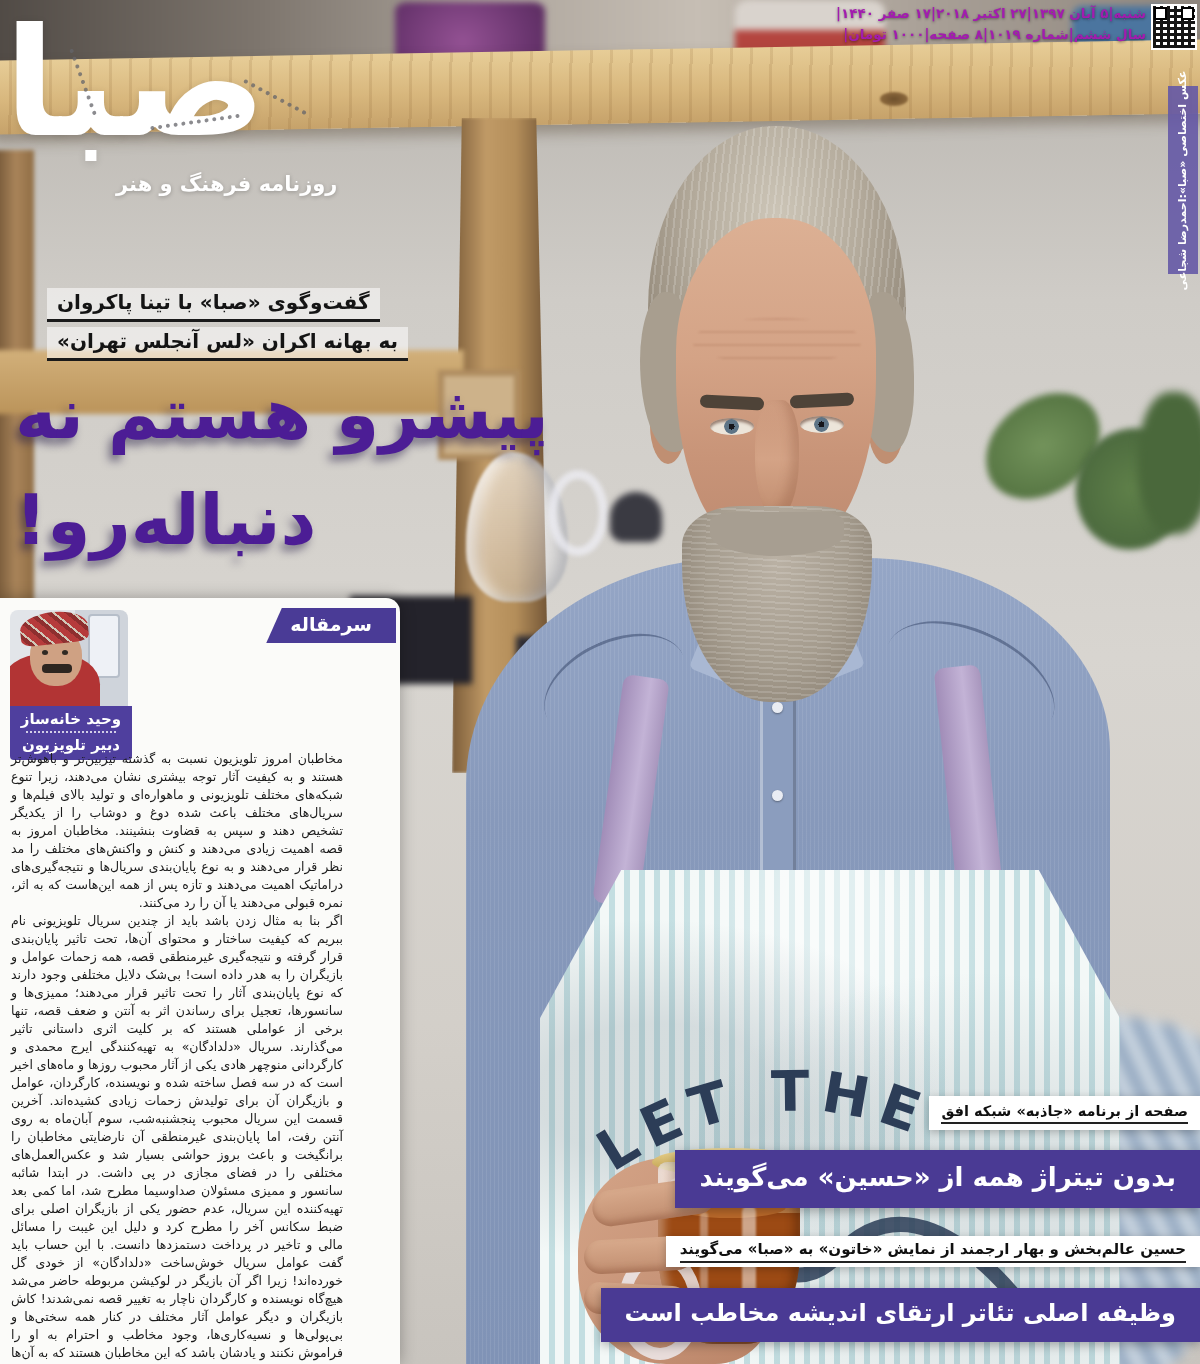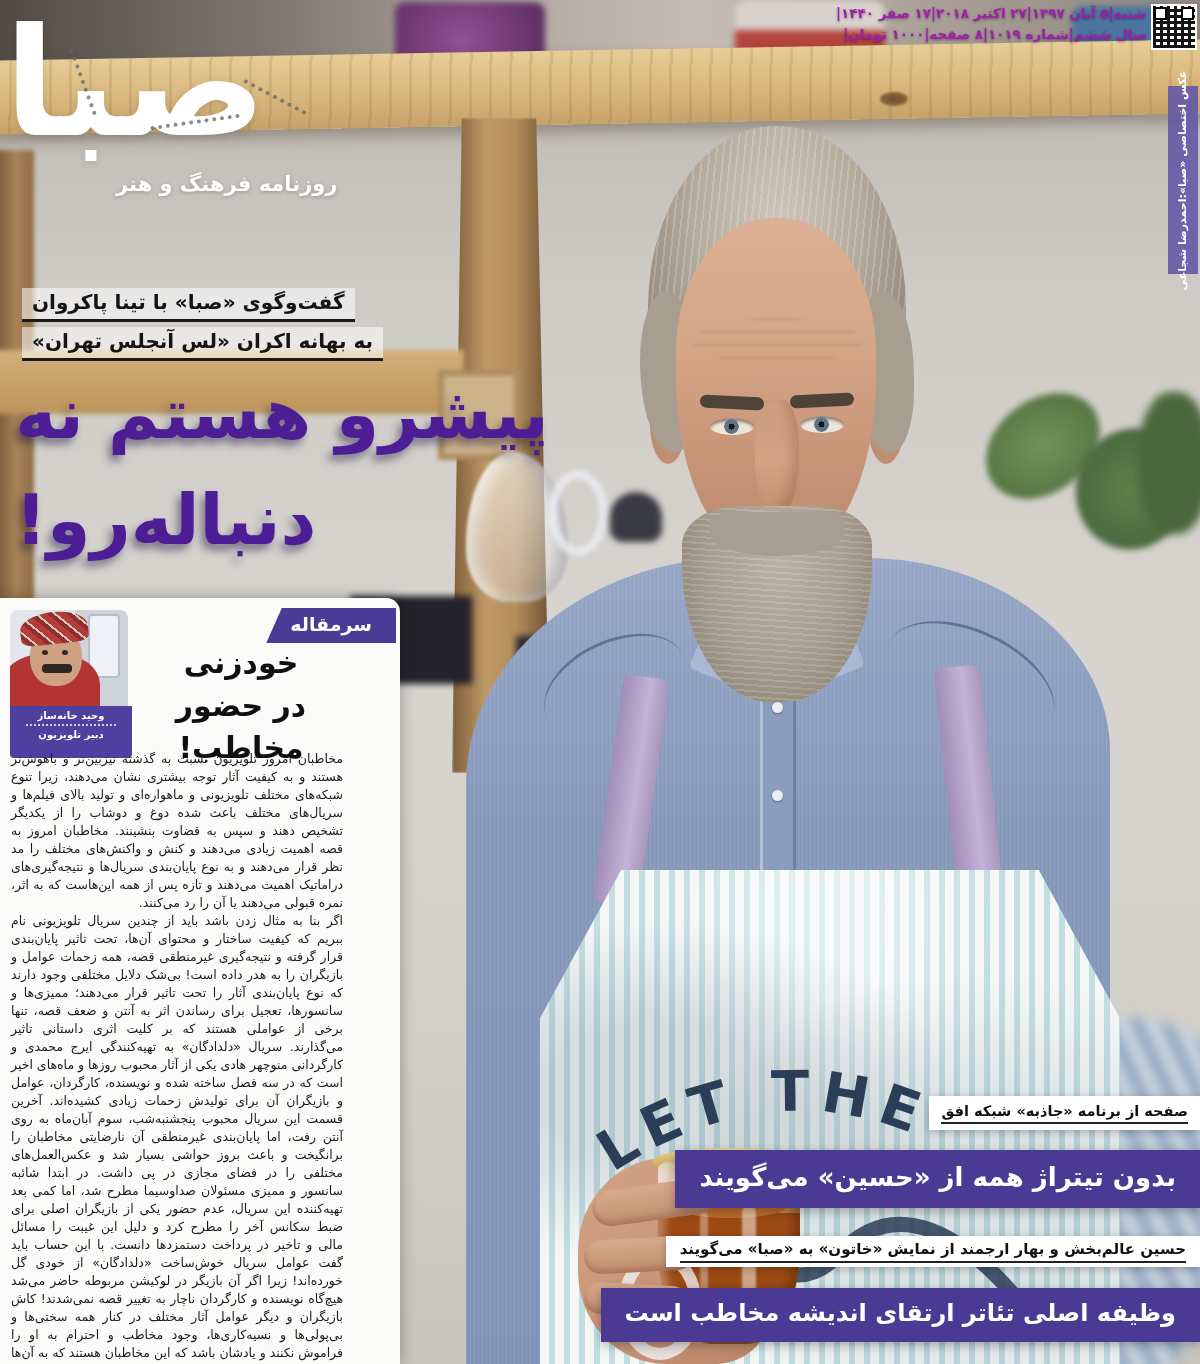--- a/index.html
+++ b/index.html
@@ -169,21 +169,21 @@
         background-color:#fff;border:2px solid #fff;}
   .qr::before{content:"";position:absolute;left:1px;top:1px;width:9px;height:9px;
         border:2px solid #000;background:#fff;}
   .qr::after{content:"";position:absolute;right:1px;top:1px;width:9px;height:9px;
         border:2px solid #000;background:#fff;}
   .credit{right:2px;top:86px;width:30px;height:188px;background:rgba(101,89,166,.9);z-index:60;
         display:flex;align-items:center;justify-content:center;}
   .credit span{transform:rotate(-90deg);white-space:nowrap;direction:rtl;
         font-size:11px;font-weight:bold;color:#fff;}
 
-  .lead-kicker{z-index:40;white-space:nowrap;}
+  .lead-kicker{z-index:40;white-space:nowrap;margin-left:25px;}
   .lead-kicker span{display:inline-block;direction:rtl;font-size:20px;font-weight:bold;color:#141414;
         background:rgba(255,255,255,.55);padding:2px 10px 5px;border-bottom:3px solid #1a1a1a;}
   .lk1{left:22px;top:288px;} .lk2{left:22px;top:327px;}
   .headline{z-index:40;font-size:70px;font-weight:bold;color:#4c1d95;direction:rtl;
         white-space:nowrap;text-shadow:-4px 6px 9px rgba(35,28,70,.5);line-height:1.2;}
   .hd1{left:15px;top:372px;} .hd2{left:15px;top:478px;}
 
   
   .editorial{left:0;top:598px;width:400px;height:766px;background:#fbfbf9;z-index:60;
         border-radius:0 14px 0 0;box-shadow:0 0 16px rgba(0,0,0,.3);overflow:hidden;}
@@ -198,22 +198,22 @@
   .ap-body{position:absolute;left:-8px;bottom:-20px;width:98px;height:72px;
         border-radius:42% 42% 0 0;background:#b23434;}
   .ap-head{position:absolute;left:20px;top:18px;width:52px;height:58px;border-radius:46%;
         background:#cfa183;}
   .ap-cap{position:absolute;left:10px;top:2px;width:68px;height:32px;border-radius:50% 50% 20% 20%;
         transform:rotate(-6deg);
         background:repeating-linear-gradient(45deg,#b63b3b 0 6px,#8e2f2f 6px 10px,#d0c8b8 10px 12px);}
   .ap-mus{position:absolute;left:32px;top:54px;width:30px;height:9px;border-radius:4px;background:#2e2620;}
   .ap-eye{position:absolute;width:6px;height:5px;border-radius:50%;background:#312a24;}
   .ae1{left:32px;top:40px;} .ae2{left:52px;top:40px;}
-  .auth-caption{width:118px;background:#4f3f9e;color:#fff;text-align:center;font-size:10px;
-        font-weight:bold;padding:4px 2px 18px;direction:rtl;border-radius:0 0 4px 4px;}
+  .auth-caption{width:118px;background:#4f3f9e;color:#fff;text-align:center;font-size:15px;
+        font-weight:bold;padding:4px 2px 6px;direction:rtl;border-radius:0 0 4px 4px;}
   .dots{border-top:2px dotted rgba(255,255,255,.75);margin:3px 14px;}
   .edit-title{position:absolute;left:134px;top:44px;width:214px;text-align:center;direction:rtl;
         font-size:30px;font-weight:bold;color:#0f0f0f;line-height:1.42;}
   .edit-body{position:absolute;left:11px;top:152px;width:332px;direction:rtl;
         text-align:justify;font-size:12.5px;line-height:18px;color:#1b1b1b;}
   .edit-body p{margin:0;}
 
   
   .kicker{position:absolute;right:0;background:#fff;z-index:60;display:flex;align-items:center;
         box-shadow:0 2px 8px rgba(0,0,0,.25);}
@@ -344,24 +344,20 @@
         <div class="ap-eye ae2"></div>
         <div class="ap-mus"></div>
         <div class="ap-cap"></div>
       </div>
       <div class="auth-caption">
         <div>وحید خانه‌ساز</div>
         <div class="dots"></div>
         <div>دبیر تلویزیون</div>
       </div>
     </div>
-    <div class="edit-title">
-      <span>خودزنی</span><br>
-      <span>در حضور مخاطب!</span>
-    </div>
     <div class="edit-body">
       <p>مخاطبان امروز تلویزیون نسبت به گذشته تیزبین‌تر و باهوش‌تر هستند و به کیفیت آثار توجه بیشتری نشان می‌دهند، زیرا تنوع شبکه‌های مختلف تلویزیونی و ماهواره‌ای و تولید بالای فیلم‌ها و سریال‌های مختلف باعث شده دوغ و دوشاب را از یکدیگر تشخیص دهند و سپس به قضاوت بنشینند. مخاطبان امروز به قصه اهمیت زیادی می‌دهند و کنش و واکنش‌های مختلف را مد نظر قرار می‌دهند و به نوع پایان‌بندی سریال‌ها و نتیجه‌گیری‌های دراماتیک اهمیت می‌دهند و تازه پس از همه این‌هاست که به اثر، نمره قبولی می‌دهند یا آن را رد می‌کنند.</p>
       <p>اگر بنا به مثال زدن باشد باید از چندین سریال تلویزیونی نام ببریم که کیفیت ساختار و محتوای آن‌ها، تحت تاثیر پایان‌بندی قرار گرفته و نتیجه‌گیری غیرمنطقی قصه، همه زحمات عوامل و بازیگران را به هدر داده است! بی‌شک دلایل مختلفی وجود دارند که نوع پایان‌بندی آثار را تحت تاثیر قرار می‌دهند؛ ممیزی‌ها و سانسورها، تعجیل برای رساندن اثر به آنتن و ضعف قصه، تنها برخی از عواملی هستند که بر کلیت اثری داستانی تاثیر می‌گذارند. سریال «دلدادگان» به تهیه‌کنندگی ایرج محمدی و کارگردانی منوچهر هادی یکی از آثار محبوب روزها و ماه‌های اخیر است که در سه فصل ساخته شده و نویسنده، کارگردان، عوامل و بازیگران آن برای تولیدش زحمات زیادی کشیده‌اند. آخرین قسمت این سریال محبوب پنجشنبه‌شب، سوم آبان‌ماه به روی آنتن رفت، اما پایان‌بندی غیرمنطقی آن نارضایتی مخاطبان را برانگیخت و باعث بروز حواشی بسیار شد و عکس‌العمل‌های مختلفی را در فضای مجازی در پی داشت. در ابتدا شائبه سانسور و ممیزی مسئولان صداوسیما مطرح شد، اما کمی بعد تهیه‌کننده این سریال، عدم حضور یکی از بازیگران اصلی برای ضبط سکانس آخر را مطرح کرد و دلیل این غیبت را مسائل مالی و تاخیر در پرداخت دستمزدها دانست. با این حساب باید گفت عوامل سریال خوش‌ساخت «دلدادگان» از خودی گل خورده‌اند! زیرا اگر آن بازیگر در لوکیشن مربوطه حاضر می‌شد هیچ‌گاه نویسنده و کارگردان ناچار به تغییر قصه نمی‌شدند! کاش بازیگران و دیگر عوامل آثار مختلف در کنار همه سختی‌ها و بی‌پولی‌ها و نسیه‌کاری‌ها، وجود مخاطب و احترام به او را فراموش نکنند و یادشان باشد که این مخاطبان هستند که به آن‌ها هویت می‌دهند. مخلص کلام این که هیچ هنرمندی بدون وجود مخاطب راه به جایی نخواهد برد و این احترام متقابل است.</p>
     </div>
   </div>
 
   <div class="kicker kicker1">
     <span>صفحه از برنامه «جاذبه» شبکه افق</span>
   </div>
   <div class="banner banner1">

